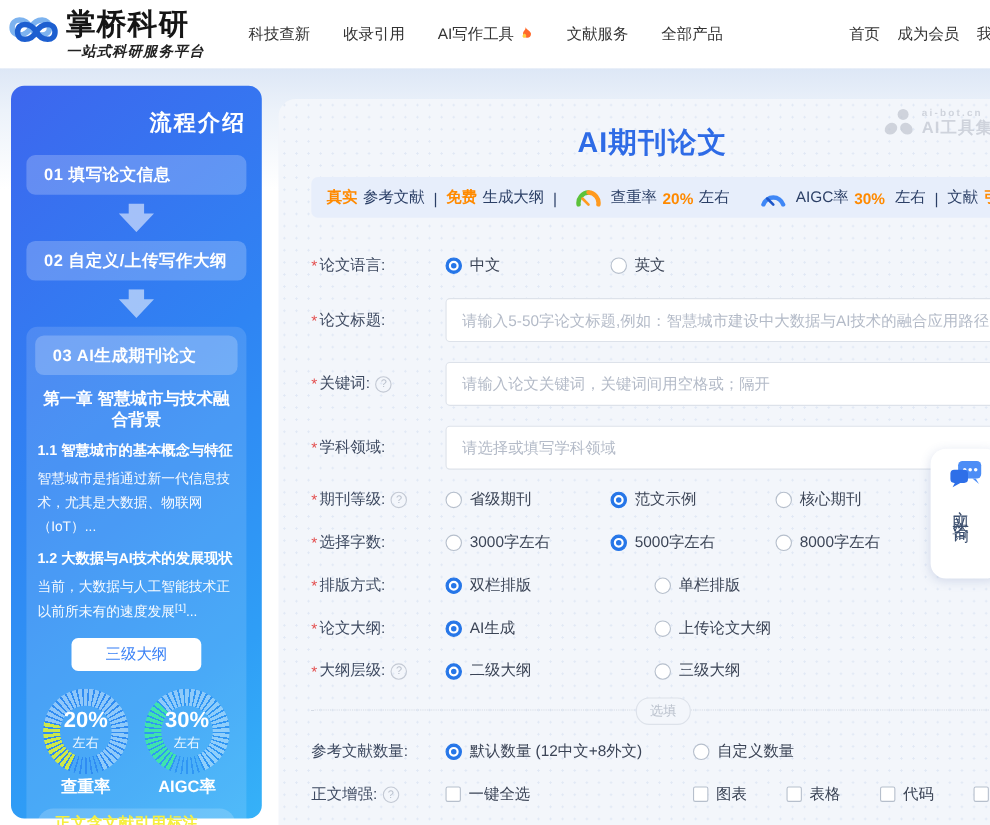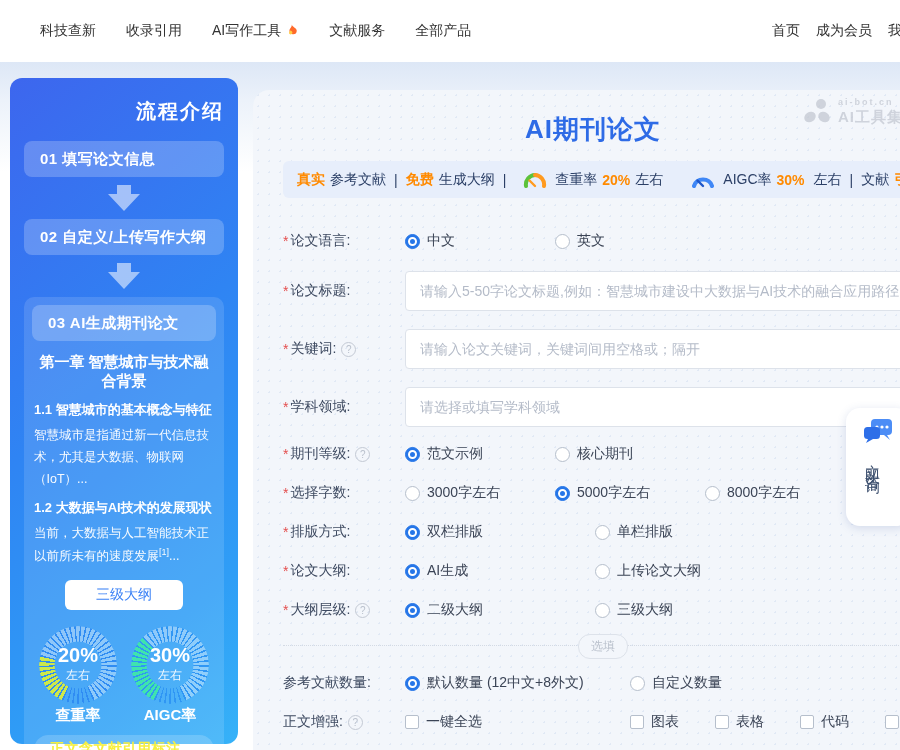--- a/index.html
+++ b/index.html
@@ -113,20 +113,30 @@
     display:flex; flex-direction:column; align-items:center; padding-top:10px; cursor:pointer; }
   .consult-label { margin-top:6px; writing-mode:vertical-rl; text-orientation:upright;
     font-size:15px; color:#3c4f6e; letter-spacing:5px; line-height:1; padding-right:10px; }
 </style>
 </head>
 <body>
 
 <div class="page">
 
   <header class="hdr">
+    <div class="logo">
+      <svg width="52" height="44" viewBox="0 0 52 44">
+        <path d="M5 18 C5 9 17 9 22 18 C27 27 39 27 39 18 C39 9 27 9 22 18 C17 27 5 27 5 18 Z" fill="none" stroke="#7db3ef" stroke-width="5" stroke-linecap="round"></path>
+        <path d="M10 22 C10 13 22 13 27 22 C32 31 44 31 44 22 C44 13 32 13 27 22 C22 31 10 31 10 22 Z" fill="none" stroke="#1d5fd0" stroke-width="5" stroke-linecap="round"></path>
+      </svg>
+      <div class="logo-txt">
+        <div class="logo-title">掌桥科研</div>
+        <div class="logo-tag">一站式科研服务平台</div>
+      </div>
+    </div>
     <nav class="main-nav">
       <a href="#">
           <span>科技查新</span>
         </a>
       <a href="#">
           <span>收录引用</span>
         </a>
       <a href="#">
         <span>AI写作工具</span>
         <svg width="15" height="16" viewBox="0 0 16 16">
@@ -292,20 +302,24 @@
         </div>
       </div>
 
       <div class="frow">
         <div class="flabel">
           <span class="req">*</span>
           <span>期刊等级:</span>
           <span class="help">?</span>
         </div>
         <div class="fctrl">
+          <label class="opt w150">
+              <span class="rdot"></span>
+              <span>省级期刊</span>
+            </label>
           <label class="opt w150 sel">
               <span class="rdot"></span>
               <span>范文示例</span>
             </label>
           <label class="opt w150">
               <span class="rdot"></span>
               <span>核心期刊</span>
             </label>
         </div>
       </div>

